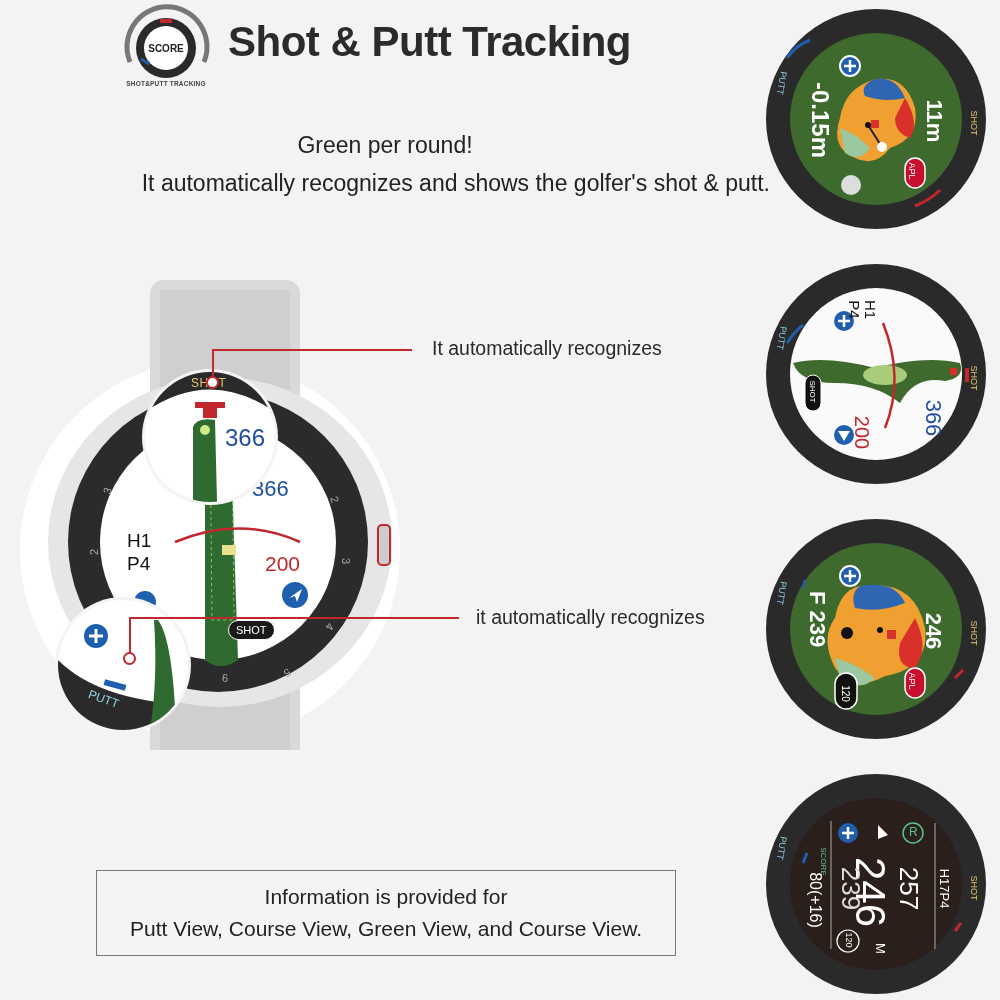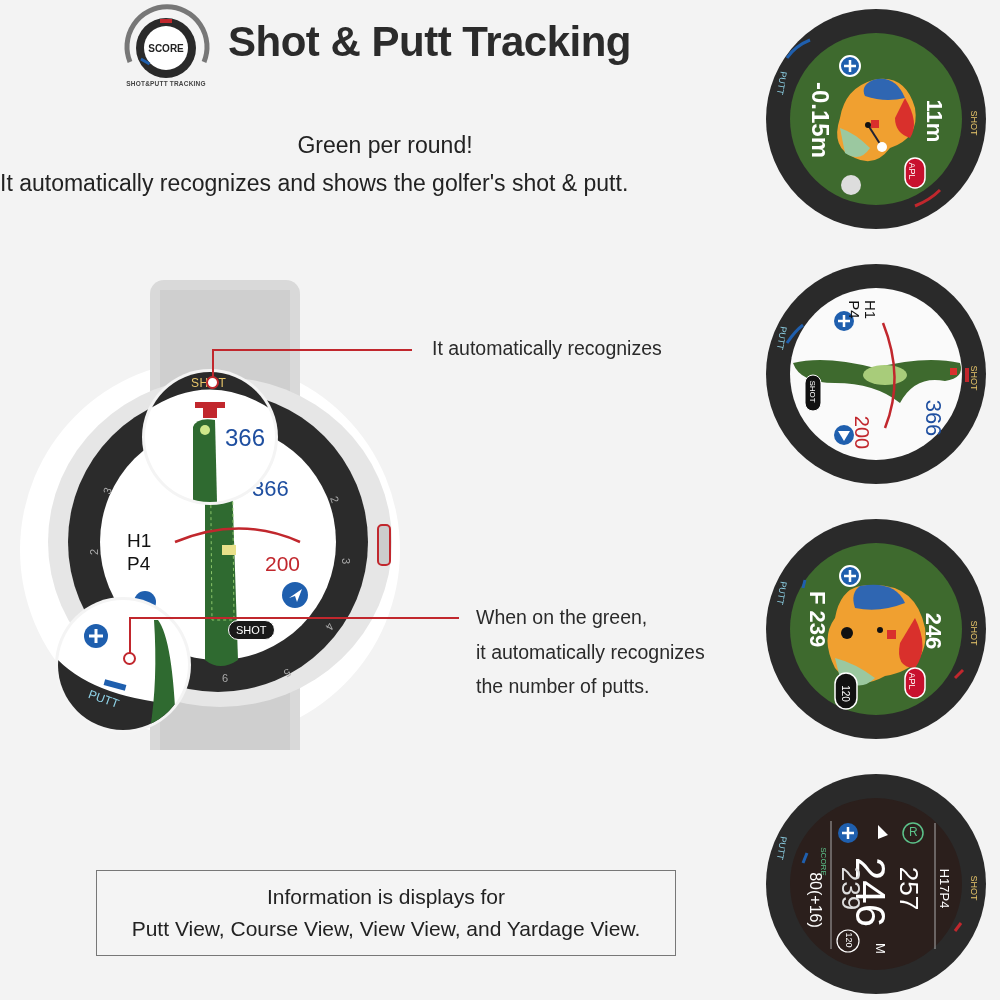--- a/index.html
+++ b/index.html
@@ -1,20 +1,20 @@
 <!DOCTYPE html>
 <html><head>
 <meta charset="utf-8">
 <style>
   html,body{margin:0;padding:0;}
   body{width:1000px;height:1000px;background:#f3f3f3;position:relative;overflow:hidden;font-family:"Liberation Sans",sans-serif;color:#222;}
   .abs{position:absolute;}
   .title{left:228px;top:18px;font-size:42px;font-weight:bold;color:#2b2b2b;letter-spacing:-0.5px;font-family:"Liberation Sans",sans-serif;}
   .sub1{left:0;width:770px;top:132px;text-align:center;font-size:23px;color:#222;}
-  .sub2{left:0;width:770px;top:170px;text-align:left;font-size:23px;color:#222;}
+  .sub2{left:0;width:770px;top:170px;text-align:right;font-size:23px;color:#222;}
   .callout{font-size:19.5px;line-height:29px;color:#2a2a2a;}
   .c1{left:432px;top:334px;}
   .c2{left:476px;top:600px;line-height:34.5px;}
   .infobox{left:96px;top:870px;width:580px;height:86px;border:1.5px solid #777;background:#f4f4f4;text-align:center;font-size:21px;line-height:32px;padding-top:10px;box-sizing:border-box;color:#222;}
   .line{background:#c1272d;}
   .dot{width:9px;height:9px;border:2px solid #c1272d;border-radius:50%;background:#fff;}
   svg text{font-family:"Liberation Sans",sans-serif;}
 </style>
 </head>
 <body>
@@ -105,23 +105,21 @@
 <div class="abs dot" style="left:206px;top:376px;"></div>
 
 <div class="abs line" style="left:129px;top:617px;width:330px;height:1.5px;"></div>
 <div class="abs line" style="left:129px;top:617px;width:1.5px;height:38px;"></div>
 <div class="abs dot" style="left:123px;top:652px;"></div>
 
 <div class="abs callout c1">
   <div>It automatically recognizes</div>
 </div>
 <div class="abs callout c2">
-  <div>When on the green,</div>
   <div>it automatically recognizes</div>
-  <div>the number of putts.</div>
 </div>
 
 <div class="abs" style="left:765px;top:8px;width:222px;height:222px;">
   <svg width="222" height="222" viewBox="0 0 222 222">
     <circle cx="111" cy="111" r="110" fill="#2a2a2a"></circle>
     <circle cx="111" cy="111" r="86" fill="#3e6a2e"></circle>
     <path d="M108 72 Q140 65 150 100 Q155 130 125 140 Q110 160 90 150 Q65 140 75 110 Q80 80 108 72 Z" fill="#f0a030"></path>
     <path d="M108 72 Q130 66 140 90 Q120 95 100 88 Q95 78 108 72 Z" fill="#2f66b2"></path>
     <path d="M140 90 Q155 115 145 130 Q130 125 130 110 Z" fill="#d9302c"></path>
     <path d="M75 120 Q90 125 105 140 Q95 155 80 145 Z" fill="#9bc8a0"></path>
@@ -215,15 +213,15 @@
   <div class="abs" style="left:110px;top:168px;font-size:13px;color:#fff;transform:rotate(90deg);">M</div>
   <div class="abs" style="left:160px;top:108px;font-size:13px;color:#fff;transform:rotate(90deg);">H17P4</div>
   <div class="abs" style="left:44px;top:84px;font-size:8px;color:#5cc28a;transform:rotate(90deg);">SCORE</div>
   <div class="abs" style="left:22px;top:118px;font-size:16px;color:#fff;transform:rotate(90deg);">80(+16)</div>
   <div class="abs" style="left:76px;top:162px;font-size:9px;color:#fff;transform:rotate(90deg);">120</div>
   <div class="abs" style="left:5px;top:70px;font-size:9px;color:#8fd3e8;transform:rotate(100deg);">PUTT</div>
   <div class="abs" style="left:196px;top:110px;font-size:9px;color:#e8c66a;transform:rotate(90deg);">SHOT</div>
 </div>
 
 <div class="abs infobox">
-  <div>Information is displays for</div>
-  <div>Putt View, Course View, View View, and Yardage View.</div>
+  <div>Information is provided for</div>
+  <div>Putt View, Course View, Green View, and Course View.</div>
 </div>
 
 </body></html>

